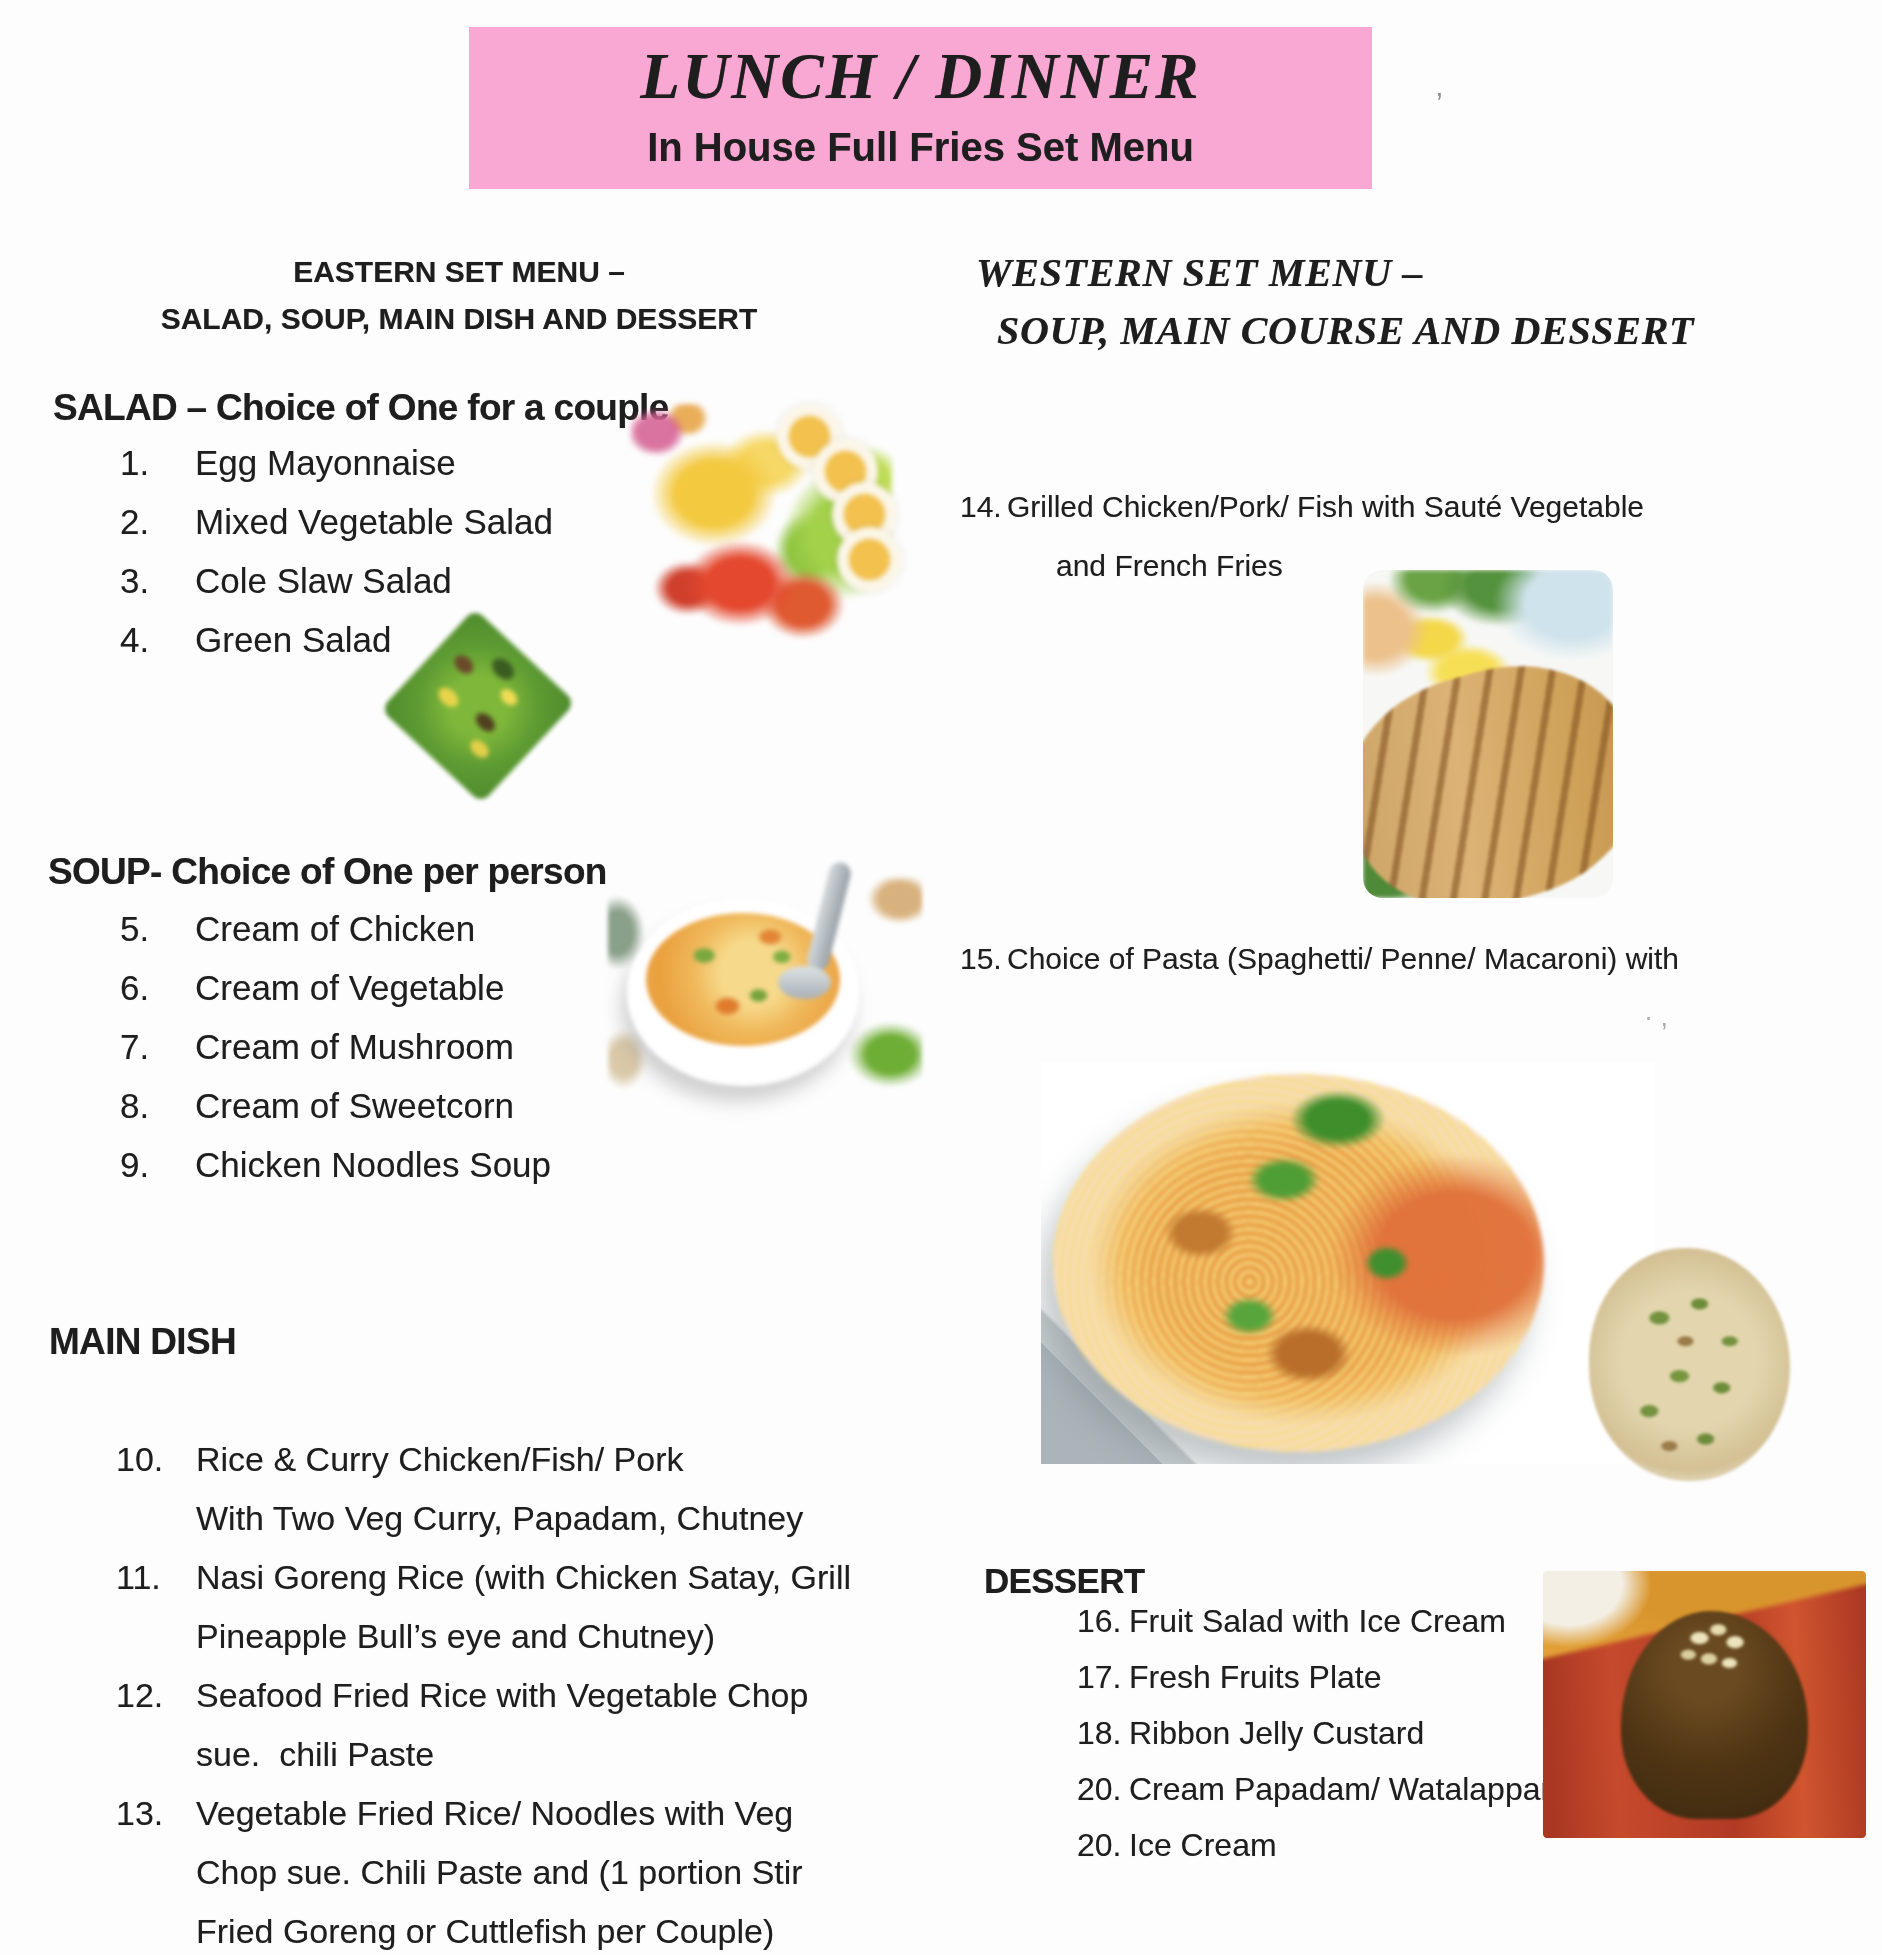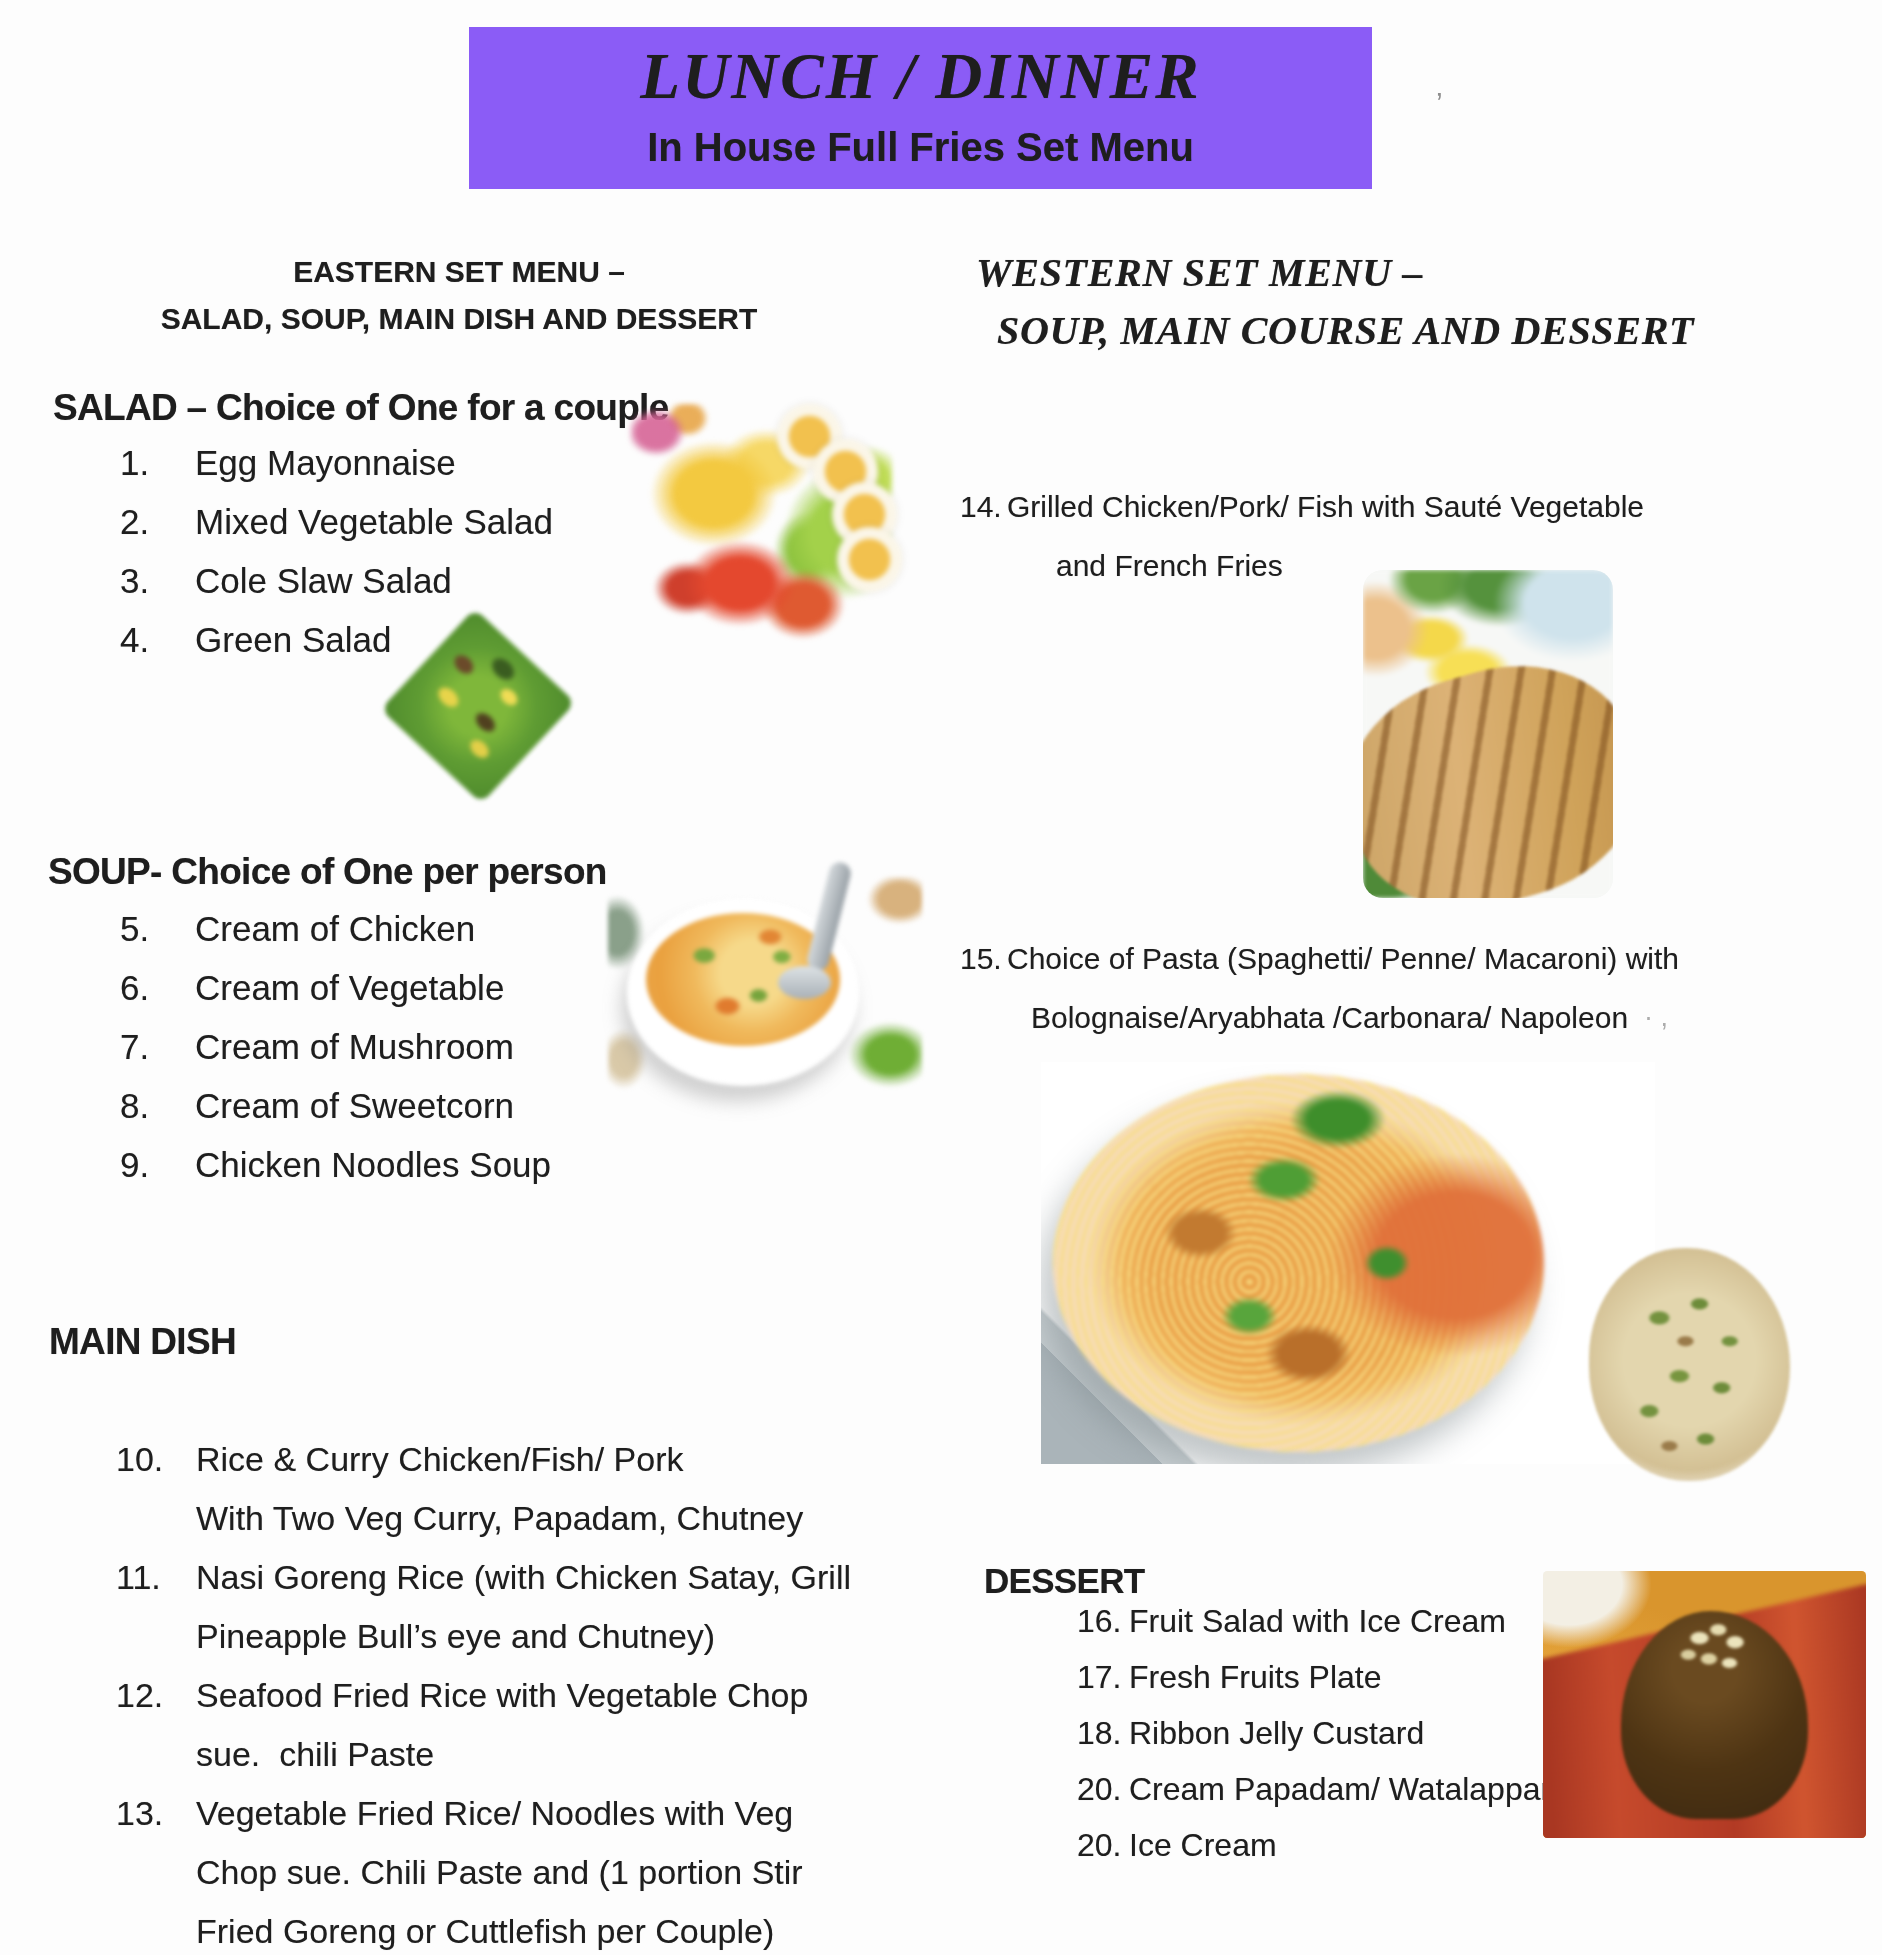--- a/index.html
+++ b/index.html
@@ -4,21 +4,21 @@
 <style>
   html,body{margin:0;padding:0;}
   body{
     width:1883px;height:1955px;position:relative;overflow:hidden;
     background:#fdfdfd;
     font-family:"Liberation Sans", sans-serif;
     color:#1e1e1e;
   }
   .abs{position:absolute;}
   
-  .title-block{left:469px;top:27px;width:903px;height:162px;background:#8b5cf6;text-align:center;}
+  .title-block{left:469px;top:27px;width:903px;height:162px;background:#f9a8d4;text-align:center;}
   .main-title{
     font-family:"Liberation Serif", serif;font-weight:bold;font-style:italic;
     font-size:65px;letter-spacing:2.1px;line-height:1;padding-top:17px;
     text-shadow:0 0 0.7px rgba(20,20,20,.55);
   }
   .sub-title{font-size:40px;font-weight:bold;letter-spacing:0;margin-top:15.5px;text-shadow:0 0 0.7px rgba(20,20,20,.4);}
   .artifact{color:#6a6a6a;opacity:.75;font-size:30px;}
   .eastern-header{
     left:39px;top:248px;width:840px;text-align:center;
     font-weight:bold;font-size:30px;line-height:47px;letter-spacing:0;
@@ -286,23 +286,20 @@
     <div class="row">
         <span class="txt ind136">and French Fries</span>
       </div>
   </div>
 
   <div class="abs list w" style="left:960px;top:942px;width:889px;">
     <div class="row">
         <span class="num">15.</span>
         <span class="txt">Choice of Pasta (Spaghetti/ Penne/ Macaroni) with</span>
       </div>
-    <div class="row">
-        <span class="txt ind100">Bolognaise/Aryabhata /Carbonara/ Napoleon</span>
-      </div>
   </div>
 
   <h2 class="abs sec" style="left:984px;top:1561px;font-size:35px;">DESSERT</h2>
   <div class="abs list d" style="left:1077px;top:1603px;width:776px;">
     <div class="row">
         <span class="num">16.</span>
         <span class="txt">Fruit Salad with Ice Cream</span>
       </div>
     <div class="row">
         <span class="num">17.</span>

